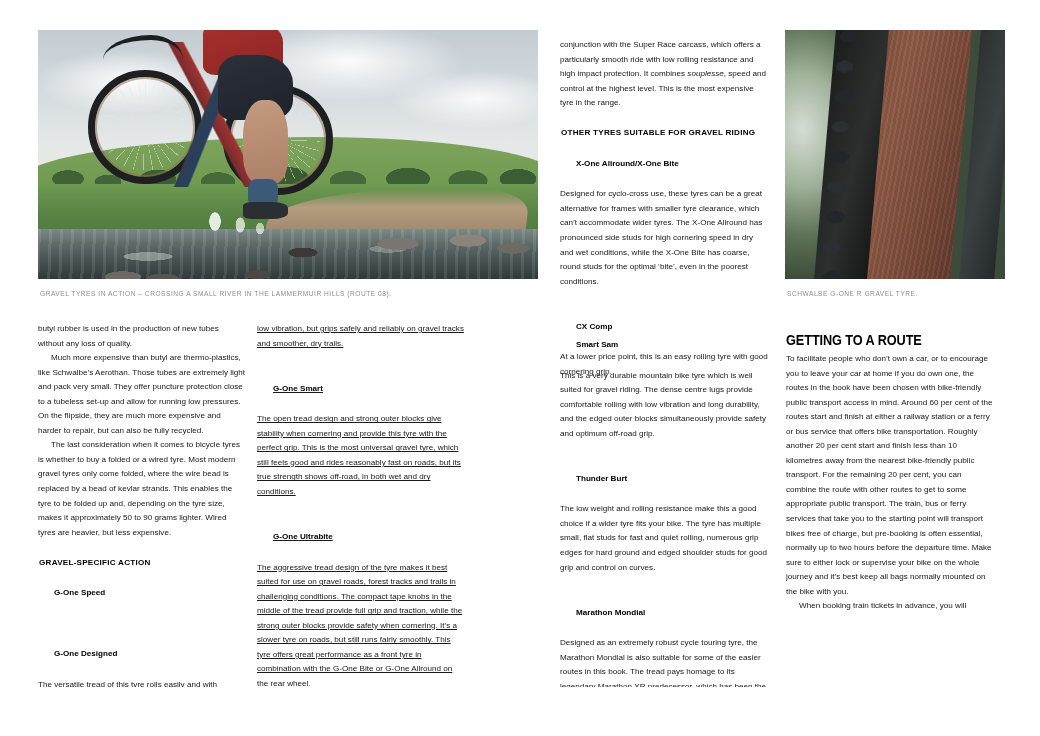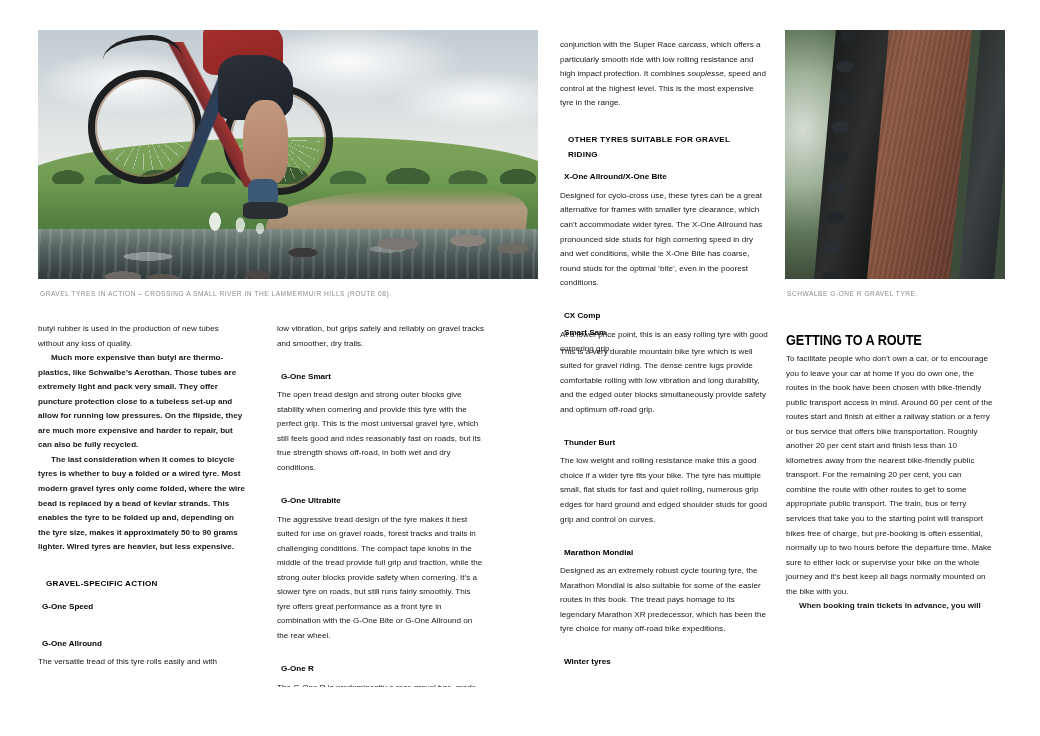--- a/index.html
+++ b/index.html
@@ -226,44 +226,44 @@
     height: 365px;
   }
   .col {
     position: absolute;
     top: 0;
     width: 208px;
     height: 365px;
     overflow: hidden;
   }
   .col-1 { left: 38px; }
-  .col-2 { left: 277px; }
+  .col-2 { left: 257px; text-decoration: underline; }
   .col-3 { left: 560px; }
   .col-4 { left: 786px; }
 
   p.body {
     margin: 0;
     font-size: 8.1px;
     line-height: 14.55px;
     color: #171717;
     text-align: left;
     font-family: "Liberation Sans", sans-serif;
   }
-  p.body.indent { text-indent: 13px; font-weight: bold; }
+  p.body.indent { text-indent: 13px; }
 
   h3.sub {
-    margin: 4px;
+    margin: 16px;
     font-size: 8.1px;
     line-height: 14.55px;
     font-weight: bold;
     color: #000000;
     font-family: "Liberation Sans", sans-serif;
   }
   h3.caps {
-    margin: 8px;
+    margin: 1px;
     font-size: 8.1px;
     line-height: 14.55px;
     font-weight: bold;
     letter-spacing: .25px;
     color: #000000;
     font-family: "Liberation Sans", sans-serif;
   }
   .gap { height: 14.55px; }
 
   h2.section {
@@ -343,21 +343,21 @@
   <div class="columns">
 
     <div class="col col-1">
       <p class="body">butyl rubber is used in the production of new tubes without any loss of quality.</p>
       <p class="body indent">Much more expensive than butyl are thermo-plastics, like Schwalbe’s Aerothan. Those tubes are extremely light and pack very small. They offer puncture protection close to a tubeless set-up and allow for running low pressures. On the flipside, they are much more expensive and harder to repair, but can also be fully recycled.</p>
       <p class="body indent">The last consideration when it comes to bicycle tyres is whether to buy a folded or a wired tyre. Most modern gravel tyres only come folded, where the wire bead is replaced by a bead of kevlar strands. This enables the tyre to be folded up and, depending on the tyre size, makes it approximately 50 to 90 grams lighter. Wired tyres are heavier, but less expensive.</p>
       <div class="gap"></div>
       <h3 class="caps">GRAVEL-SPECIFIC ACTION</h3>
       <h3 class="sub">G-One Speed</h3>
       <div class="gap"></div>
-      <h3 class="sub">G-One Allround</h3>
+      <h3 class="sub">G-One Designed</h3>
       <p class="body">The versatile tread of this tyre rolls easily and with</p>
     </div>
 
     <div class="col col-2">
       <p class="body">low vibration, but grips safely and reliably on gravel tracks and smoother, dry trails.</p>
       <div class="gap"></div>
       <h3 class="sub">G-One Smart</h3>
       <p class="body">The open tread design and strong outer blocks give stability when cornering and provide this tyre with the perfect grip. This is the most universal gravel tyre, which still feels good and rides reasonably fast on roads, but its true strength shows off-road, in both wet and dry conditions.</p>
       <div class="gap"></div>
       <h3 class="sub">G-One Ultrabite</h3>

